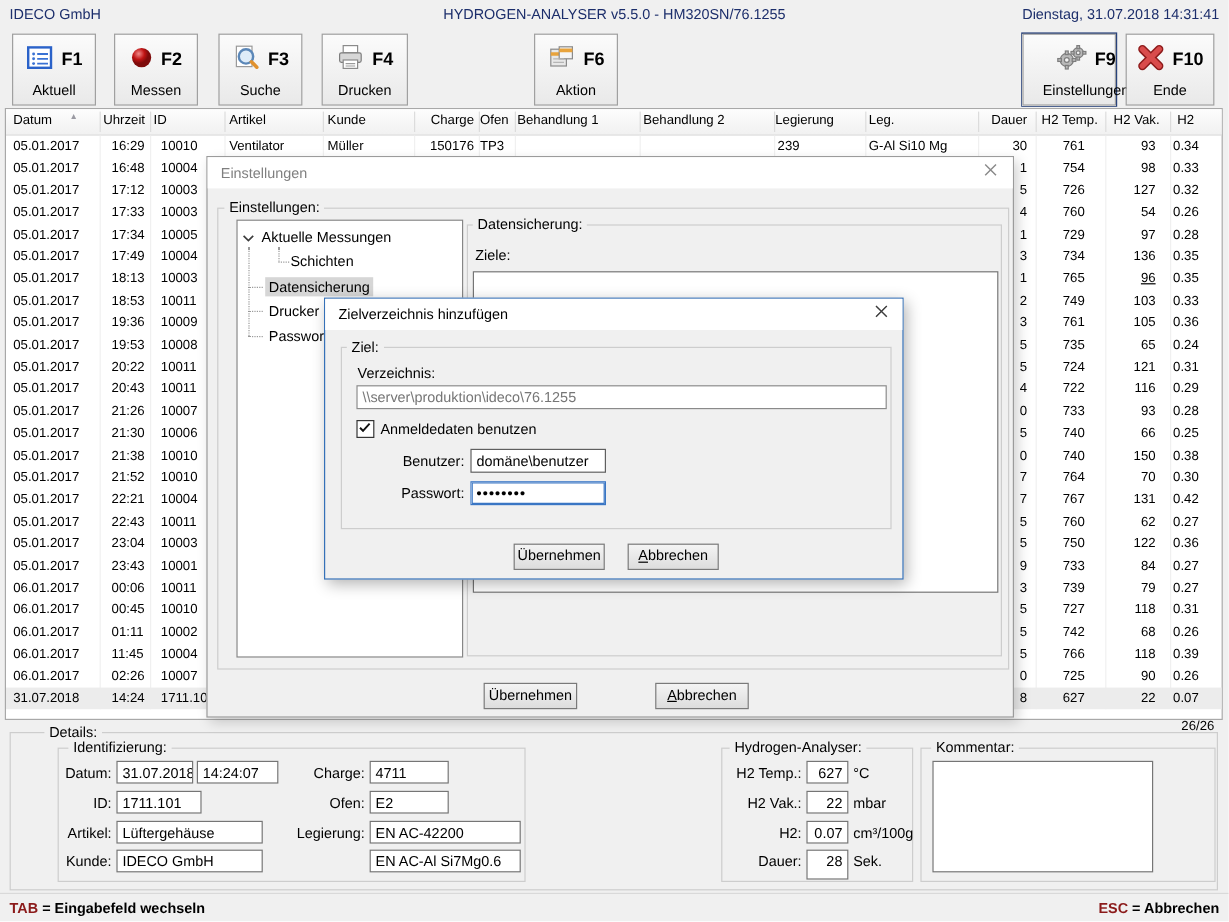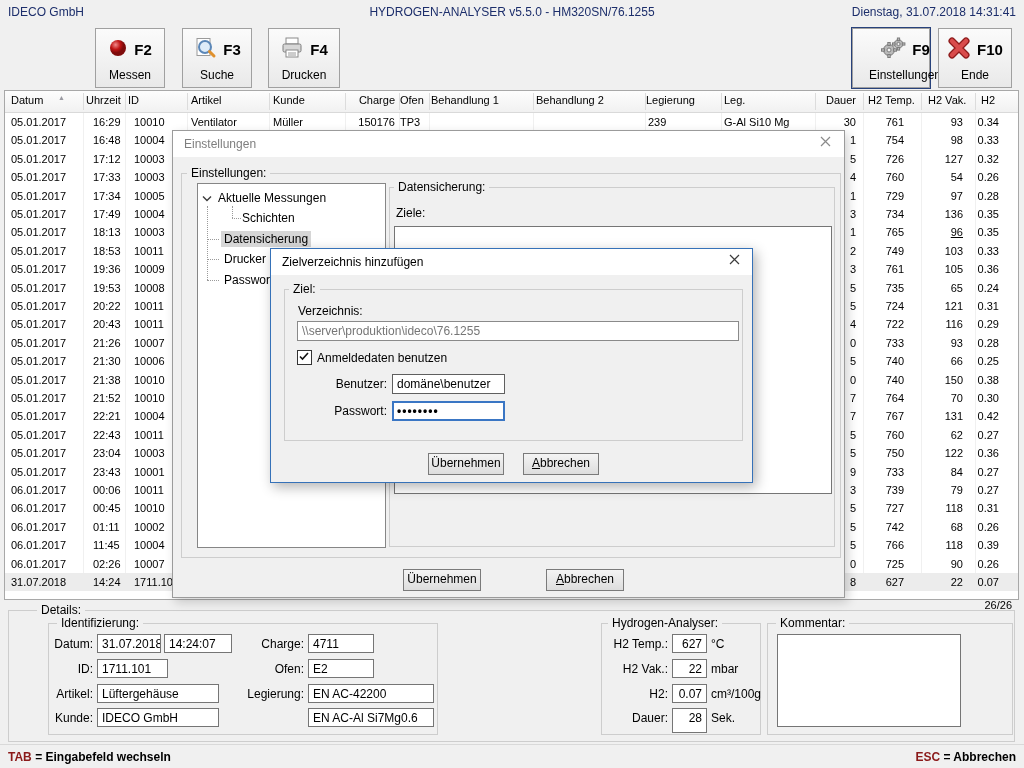--- a/index.html
+++ b/index.html
@@ -62,20 +62,36 @@
 <body>
 
 <div id="screen">
 
   <div class="abs topbar">
     <div class="abs navy" style="left:8px;top:5px;">IDECO GmbH</div>
     <div class="abs navy" style="left:0;top:5px;width:1024px;text-align:center;">HYDROGEN-ANALYSER v5.5.0  -  HM320SN/76.1255</div>
     <div class="abs navy" style="right:8px;top:5px;">Dienstag, 31.07.2018 14:31:41</div>
   </div>
 
+  <div class="abs tbtn" style="left:10px;width:70px;">
+    <div class="top">
+        <span>
+      <svg width="24" height="24" viewBox="0 0 24 24">
+            <rect x="2.5" y="3.5" width="19" height="17" fill="#fff" stroke="#2a62c9" stroke-width="2"></rect>
+            <circle cx="7" cy="9" r="1.2" fill="#3a72d4"></circle>
+            <circle cx="7" cy="13" r="1.2" fill="#3a72d4"></circle>
+            <circle cx="7" cy="17" r="1.2" fill="#3a72d4"></circle>
+            <line x1="10" y1="9" x2="19" y2="9" stroke="#3a72d4" stroke-width="1.5"></line>
+            <line x1="10" y1="13" x2="19" y2="13" stroke="#3a72d4" stroke-width="1.5"></line>
+            <line x1="10" y1="17" x2="19" y2="17" stroke="#3a72d4" stroke-width="1.5"></line>
+          </svg></span>
+      <span class="fkey">F1</span>
+      </div>
+    <div class="cap">Aktuell</div>
+  </div>
   <div class="abs tbtn" style="left:95px;width:70px;">
     <div class="top">
         <span>
       <svg width="20" height="20" viewBox="0 0 20 20">
             <defs>
               <radialGradient id="rg" cx="35%" cy="30%">
                 <stop offset="0%" stop-color="#f08a8a"></stop>
                 <stop offset="60%" stop-color="#c01414"></stop>
                 <stop offset="100%" stop-color="#7e0b0b"></stop>
               </radialGradient>
@@ -104,20 +120,35 @@
       <svg width="24" height="24" viewBox="0 0 24 24">
             <rect x="6" y="2" width="12" height="6" fill="#fff" stroke="#8a8a8a"></rect>
             <rect x="3" y="8" width="18" height="8" rx="1.5" fill="#d7d7d7" stroke="#7d7d7d"></rect>
             <rect x="6" y="14" width="12" height="7" fill="#fff" stroke="#8a8a8a"></rect>
             <line x1="8" y1="17" x2="16" y2="17" stroke="#9a9a9a"></line>
             <line x1="8" y1="19" x2="16" y2="19" stroke="#9a9a9a"></line>
           </svg></span>
       <span class="fkey">F4</span>
       </div>
     <div class="cap">Drucken</div>
+  </div>
+  <div class="abs tbtn" style="left:445px;width:70px;">
+    <div class="top">
+        <span>
+      <svg width="24" height="24" viewBox="0 0 24 24">
+            <rect x="3" y="5" width="13" height="14" fill="#e8e8e8" stroke="#8a8a8a"></rect>
+            <line x1="3" y1="9" x2="16" y2="9" stroke="#e8a33c" stroke-width="3"></line>
+            <rect x="10" y="3" width="11" height="10" fill="#f5f5f5" stroke="#8a8a8a"></rect>
+            <line x1="10" y1="6" x2="21" y2="6" stroke="#e8a33c" stroke-width="3"></line>
+            <line x1="5" y1="13" x2="14" y2="13" stroke="#b5b5b5"></line>
+            <line x1="5" y1="16" x2="14" y2="16" stroke="#b5b5b5"></line>
+          </svg></span>
+      <span class="fkey">F6</span>
+      </div>
+    <div class="cap">Aktion</div>
   </div>
   <div class="abs tbtn focus" style="left:852px;width:78px;">
     <div class="top">
         <span>
       <svg width="26" height="24" viewBox="0 0 26 24">
             <g fill="#b9b9b9" stroke="#7d7d7d" stroke-width="1">
               <circle cx="9" cy="14" r="5.5"></circle>
               <circle cx="9" cy="14" r="2" fill="#f3f3f3"></circle>
               <rect x="7.8" y="6.5" width="2.4" height="3"></rect>
               <rect x="7.8" y="18.5" width="2.4" height="3"></rect>

